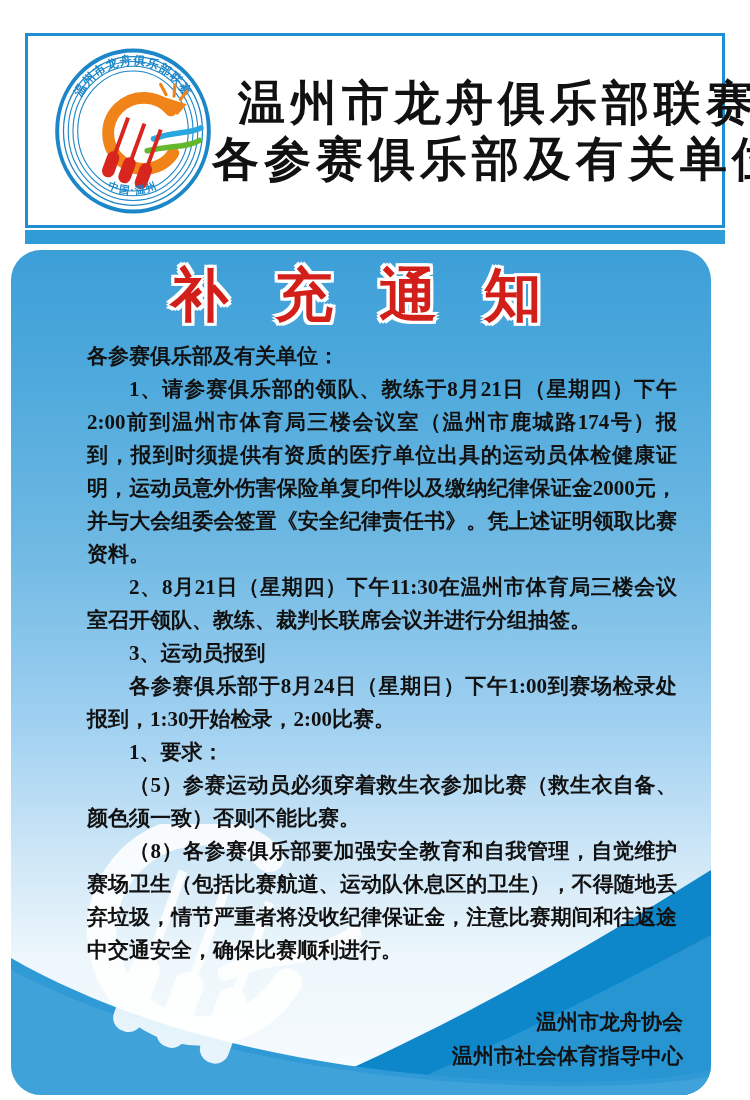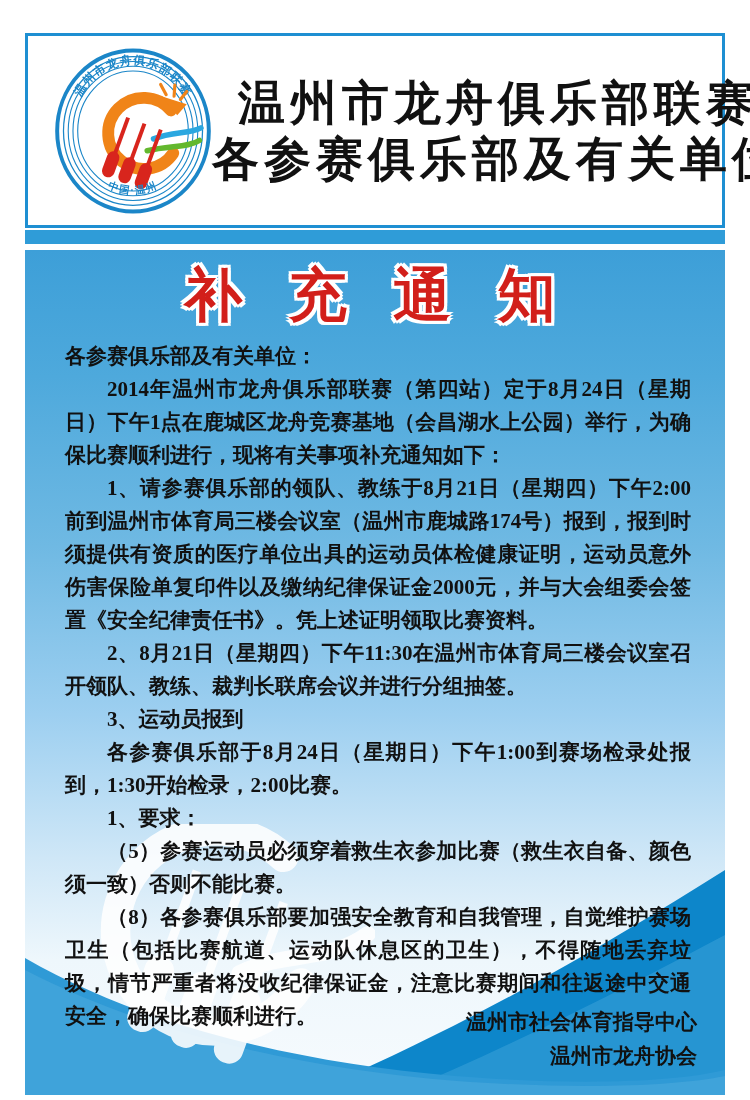--- a/index.html
+++ b/index.html
@@ -56,26 +56,27 @@
   .blue-strip {
     position: absolute;
     left: 25px; top: 230px;
     width: 700px; height: 14px;
     background: #2f9cd8;
   }
 
   
   .panel {
     position: absolute;
-    left: 25px; top: 250px;
+    left: 11px; top: 250px;
     width: 700px; height: 845px;
     overflow: hidden;
     background: linear-gradient(180deg,
       #3d9fd8 0%, #4ea9dc 15%, #6fb9e3 35%,
       #9dcff0 55%, #cfe7f7 72%, #eef7fc 84%, #f7fbfe 100%);
+    border-radius: 30px;
   }
 
   .waves-svg {
     position: absolute;
     left: 0; bottom: 0;
     width: 700px; height: 285px;
     z-index: 0;
     display: block;
   }
   .watermark-svg {
@@ -106,20 +107,21 @@
       0 -3px 0 #ffffff, 0 3px 0 #ffffff,
       -3px 0 0 #ffffff, 3px 0 0 #ffffff;
   }
 
   .body-text {
     color: #111111;
     font-size: 21px;
     font-weight: 700;
     line-height: 33px;
     text-align: justify;
+    margin-left: 36px;
   }
   .body-text p { text-align: justify; }
   .salutation { text-indent: 0; }
   .para { text-indent: 2em; }
 
   .signature {
     position: absolute;
     right: 28px; bottom: 22px;
     z-index: 2;
     text-align: right;
@@ -215,31 +217,30 @@
       </g>
     </svg>
 
     <div class="panel-content">
       <div class="notice-title">补 充 通 知</div>
 
       <div class="body-text">
         <p class="salutation">各参赛俱乐部及有关单位：</p>
 
         <div>
-            <p class="para">2014年温州市龙舟俱乐部联赛（第四站）定于8月24日（星期日）下午1点在鹿城区龙舟竞赛基地（会昌湖水上公园）举行，为确保比赛顺利进行，现将有关事项补充通知如下：</p>
             <p class="para">1、请参赛俱乐部的领队、教练于8月21日（星期四）下午2:00前到温州市体育局三楼会议室（温州市鹿城路174号）报到，报到时须提供有资质的医疗单位出具的运动员体检健康证明，运动员意外伤害保险单复印件以及缴纳纪律保证金2000元，并与大会组委会签置《安全纪律责任书》。凭上述证明领取比赛资料。</p>
             <p class="para">2、8月21日（星期四）下午11:30在温州市体育局三楼会议室召开领队、教练、裁判长联席会议并进行分组抽签。</p>
             <p class="para">3、运动员报到</p>
             <p class="para">各参赛俱乐部于8月24日（星期日）下午1:00到赛场检录处报到，1:30开始检录，2:00比赛。</p>
             <p class="para">1、要求：</p>
             <p class="para">（5）参赛运动员必须穿着救生衣参加比赛（救生衣自备、颜色须一致）否则不能比赛。</p>
             <p class="para">（8）各参赛俱乐部要加强安全教育和自我管理，自觉维护赛场卫生（包括比赛航道、运动队休息区的卫生），不得随地丢弃垃圾，情节严重者将没收纪律保证金，注意比赛期间和往返途中交通安全，确保比赛顺利进行。</p>
           </div>
 
       </div>
     </div>
 
     <div class="signature">
+      <div>温州市龙舟协会</div>
       <div>温州市社会体育指导中心</div>
-      <div>温州市龙舟协会</div>
     </div>
   </div>
 </div>
 
 </body></html>

